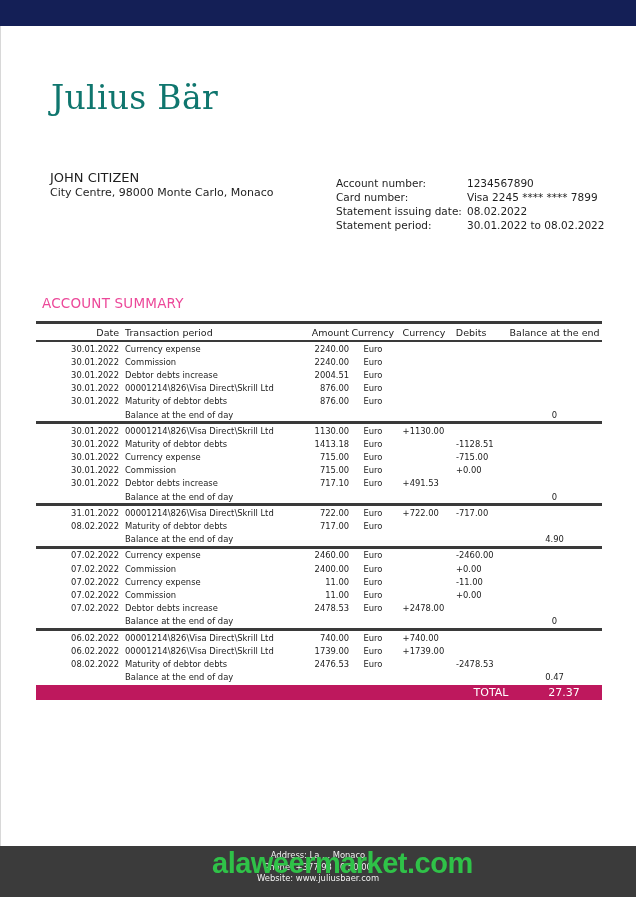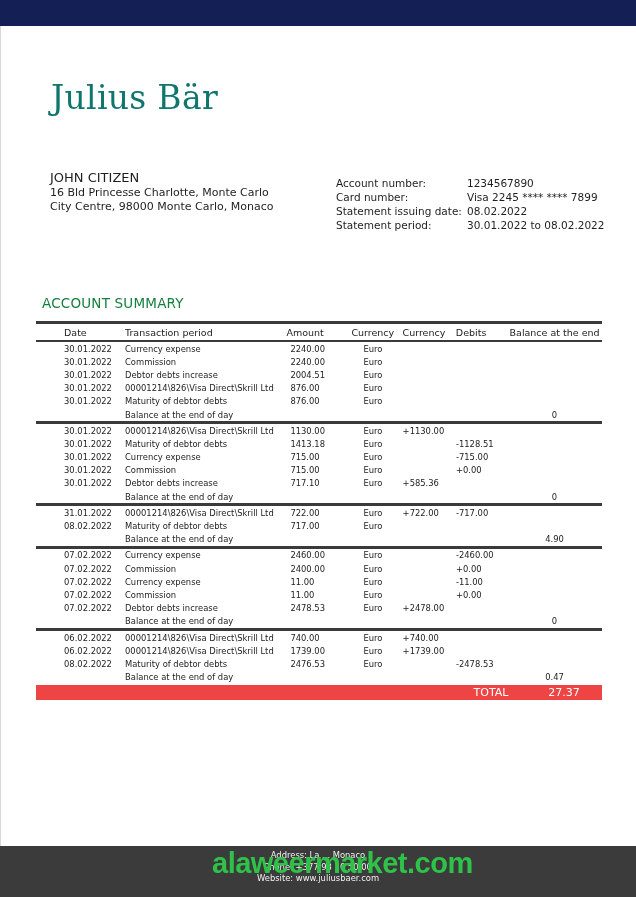--- a/index.html
+++ b/index.html
@@ -11,37 +11,37 @@
   .leftedge { position: absolute; left: 0; top: 26px; width: 1px; height: 820px; background: #d8d8d8; }
   .logo {
     position: absolute; left: 51px; top: 78px; font-family: "DejaVu Serif", serif;
     font-size: 33px; color: #0f766e; letter-spacing: 0.3px;
   }
   .client { position: absolute; left: 50px; top: 171px; font-size: 11px; line-height: 14.5px; color: #1e1e1e; }
   .client .name { font-size: 13px; }
   .acct { position: absolute; left: 336px; top: 176px; font-size: 10.5px; line-height: 14px; color: #1e1e1e; }
   .acct .row { display: flex; }
   .acct .lbl { width: 131px; }
-  .section-title { position: absolute; left: 42px; top: 295px; font-size: 13.5px; color: #15803d; letter-spacing: 0.2px; }
+  .section-title { position: absolute; left: 42px; top: 295px; font-size: 13.5px; color: #ec4899; letter-spacing: 0.2px; }
 
   .table { position: absolute; left: 36px; top: 321px; width: 566px; font-size: 8.4px; color: #222; }
   .rule { height: 3px; background: #3a3a3a; }
   .hdr { display: flex; height: 16px; align-items: center; font-size: 9.5px; }
   .r { display: flex; height: 13.2px; align-items: center; }
-  .c-date { width: 58px; text-align: left; margin-left: 28px; }
+  .c-date { width: 58px; text-align: right; margin-left: 28px; }
   .c-det { width: 174px; padding-left: 6px; box-sizing: border-box; }
-  .c-amt { width: 68px; padding-left: 6px; box-sizing: border-box; }
+  .c-amt { width: 68px; padding-left: 6px; box-sizing: border-box; text-align: right; }
   .c-cur { width: 50px; text-align: center; }
   .c-cre { width: 58px; padding-left: 6px; box-sizing: border-box; }
   .c-deb { width: 58px; padding-left: 4px; box-sizing: border-box; }
   .c-bal { width: 100px; text-align: center; }
   .hdr .c-det { padding-left: 6px; }
   .hdr .c-amt { padding-left: 2px; }
   .total {
-    display: flex; height: 15px; align-items: center; background: #ef4444; color: #ffffff;
+    display: flex; height: 15px; align-items: center; background: #be185d; color: #ffffff;
     font-size: 11px; margin-top: 1px;
   }
   .total .spacer { width: 420px; }
   .total .lbl { width: 70px; text-align: center; }
   .total .val { width: 76px; text-align: center; }
 
   .footer {
     position: absolute; left: 0; top: 846px; width: 636px; height: 51px; background: #3b3b3b;
     color: #f2f2f2; font-size: 8.4px; text-align: center; line-height: 11.5px; padding-top: 4px; box-sizing: border-box;
   }
@@ -53,21 +53,20 @@
 </head>
 <body>
 
 <div class="topbar"></div>
 <div class="leftedge"></div>
 
 <div class="logo">Julius Bär</div>
 
 <div class="client">
   <div class="name">JOHN CITIZEN</div>
-  <div>16 Bld Princesse Charlotte, Monte Carlo</div>
   <div>City Centre, 98000 Monte Carlo, Monaco</div>
 </div>
 
 <div class="acct">
   <div class="row">
     <span class="lbl">Account number:</span>
     <span>1234567890</span>
   </div>
   <div class="row">
     <span class="lbl">Card number:</span>
@@ -184,21 +183,21 @@
         <span class="c-cur">Euro</span>
         <span class="c-cre"></span>
         <span class="c-deb">+0.00</span>
         <span class="c-bal"></span>
       </div>
       <div class="r">
         <span class="c-date">30.01.2022</span>
         <span class="c-det">Debtor debts increase</span>
         <span class="c-amt">717.10</span>
         <span class="c-cur">Euro</span>
-        <span class="c-cre">+585.36</span>
+        <span class="c-cre">+491.53</span>
         <span class="c-deb"></span>
         <span class="c-bal"></span>
       </div>
       <div class="r">
         <span class="c-date"></span>
         <span class="c-det">Balance at the end of day</span>
         <span style="width: 234px;"></span>
         <span class="c-bal">0</span>
       </div>
       <div class="rule"></div>

